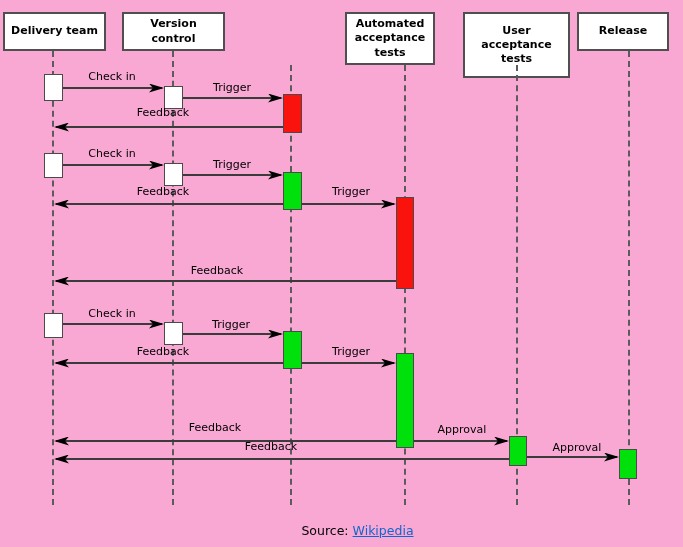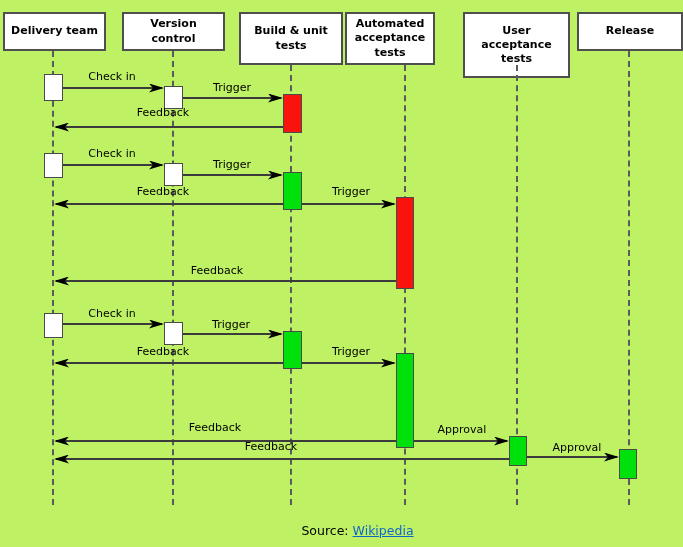--- a/index.html
+++ b/index.html
@@ -1,17 +1,17 @@
 <!DOCTYPE html>
 <html style="--fail: #fa120d; --pass: #00e10c; --link: #1166cc;"><head>
 <meta charset="utf-8">
 <style>
   html,body{margin:0;padding:0;background:#fff;}
   .stage{
-    position:relative;width:683px;height:547px;background:#bef264;overflow:hidden;
+    position:relative;width:683px;height:547px;background:#f9a8d4;overflow:hidden;
     font-family:"DejaVu Sans","Liberation Sans",sans-serif;
   }
   
   .col{
     position:absolute;box-sizing:border-box;border:2px solid #4f4f4f;background:#fff;
     display:flex;align-items:center;justify-content:center;text-align:center;
     font-weight:700;font-size:11px;line-height:1.3;color:#000;padding:2px 4px;
   }
   
   .life{position:absolute;width:0;border-left:2px dashed #5b5b5b;}
@@ -36,24 +36,23 @@
     font-size:12.5px;color:#000;z-index:5;margin-left:16px;}
   .footer a{color:var(--link,#1166cc);text-decoration:underline;cursor:pointer;}
 </style>
 </head>
 <body>
 
 <div class="stage">
 
   <div class="col" style="left:3px;top:12px;width:103px;height:39px;">Delivery team</div>
   <div class="col" style="left:122px;top:12px;width:103px;height:39px;">Version control</div>
-  <div class="col" style="left:239px;top:12px;width:104px;height:53px;">Build &amp; unit tests</div>
   <div class="col" style="left:345px;top:12px;width:90px;height:53px;">Automated acceptance tests</div>
   <div class="col" style="left:463px;top:12px;width:107px;height:66px;">User acceptance tests</div>
-  <div class="col" style="left:577px;top:12px;width:106px;height:39px;">Release</div>
+  <div class="col" style="left:577px;top:12px;width:92px;height:39px;">Release</div>
 
   <div class="life" style="left:52px;top:51px;height:454px;"></div>
   <div class="life" style="left:172px;top:51px;height:454px;"></div>
   <div class="life" style="left:290px;top:65px;height:440px;"></div>
   <div class="life" style="left:404px;top:65px;height:440px;"></div>
   <div class="life" style="left:516px;top:65px;height:440px;"></div>
   <div class="life" style="left:628px;top:51px;height:454px;"></div>
 
   <div class="arrow right" style="left:63px;top:88px;width:101px;">
       <i class="line"></i>

